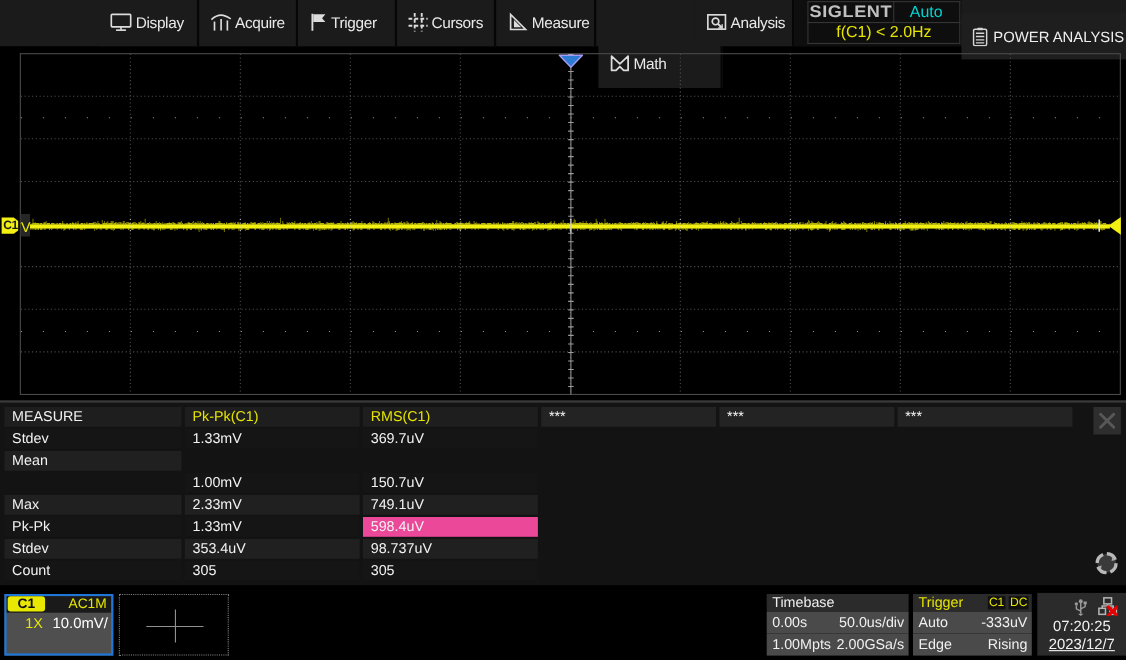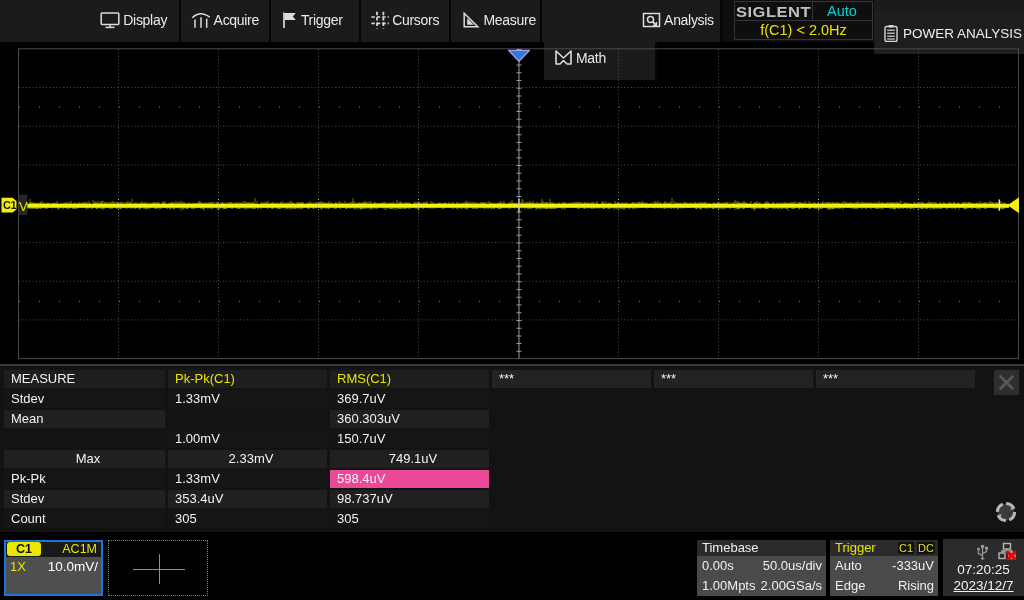--- a/index.html
+++ b/index.html
@@ -179,27 +179,26 @@
       <div class="cell" style="left:654px; width:159px; background:#232323; color:#f2f2f2;">***</div>
       <div class="cell" style="left:816px; width:159px; background:#232323; color:#f2f2f2;">***</div>
     </div>
     <div class="mrow" style="top:24px; left:0; width:1024px;">
       <div class="cell" style="left:4px; width:161px; background:#151515;">Stdev</div>
       <div class="cell" style="left:168px; width:159px; background:#151515;">1.33mV</div>
       <div class="cell" style="left:330px; width:159px; background:#151515;">369.7uV</div>
     </div>
     <div class="mrow" style="top:44px; left:0; width:1024px;">
       <div class="cell" style="left:4px; width:161px; background:#202020;">Mean</div>
-      <div class="cell" style="left:330px; width:159px; background:#202020;">360.303uV</div>
     </div>
     <div class="mrow" style="top:64px; left:0; width:1024px;">
       <div class="cell" style="left:168px; width:159px; background:#151515;">1.00mV</div>
       <div class="cell" style="left:330px; width:159px; background:#151515;">150.7uV</div>
     </div>
-    <div class="mrow" style="top:84px; left:0; width:899px;text-align:center;">
+    <div class="mrow" style="top:84px; left:0; width:899px;">
       <div class="cell" style="left:4px; width:161px; background:#202020;">Max</div>
       <div class="cell" style="left:168px; width:159px; background:#202020;">2.33mV</div>
       <div class="cell" style="left:330px; width:159px; background:#202020;">749.1uV</div>
     </div>
     <div class="mrow" style="top:104px; left:0; width:1024px;">
       <div class="cell" style="left:4px; width:161px; background:#151515;">Pk-Pk</div>
       <div class="cell" style="left:168px; width:159px; background:#151515;">1.33mV</div>
       <div class="cell" style="left:330px; width:159px; background:#ec4899;">598.4uV</div>
     </div>
     <div class="mrow" style="top:124px; left:0; width:1024px;">
@@ -225,21 +224,21 @@
       <circle cx="12" cy="12" r="8.6" fill="#3a3a3a" stroke="#b9b9b9" stroke-width="3" stroke-dasharray="10 3.5"></circle>
       <path d="M4 15 l3.5 -1 l-0.6 3.6 z M20 9 l-3.5 1 l0.6 -3.6 z" fill="#a8a8a8"></path>
     </svg>
   </div>
 
   <div class="abs" id="c1box">
     <div style="position:relative; width:95px; height:15px; background:#1a1a1a;">
       <div style="position:absolute; left:1px; top:0px; width:34px; height:14px; background:#e8e800; border-radius:3px; color:#111; font-weight:bold; text-align:center; line-height:14px; font-size:12.5px;">C1</div>
       <div style="position:absolute; right:4px; top:0; height:14px; line-height:14px; color:#e5e500; font-size:12.5px;">AC1M</div>
     </div>
-    <div style="display:flex; justify-content:space-between; height:19px; line-height:19px; padding:0 3px 0 4px;">
+    <div style="display:flex; justify-content:space-between; height:19px; line-height:19px; padding:0 3px 0 17px;">
       <span class="yel">1X</span>
         <span style="color:#fff; font-size:13.5px;">10.0mV/</span>
     </div>
     <div style="display:flex; justify-content:space-between; height:18px; line-height:18px; padding:0 3px 0 4px;margin-top:28px;">
       <span class="yel">FULL</span>
         <span style="color:#fff; font-size:13.5px;">0.00V</span>
     </div>
   </div>
 
   <div class="abs" id="dotbox">

